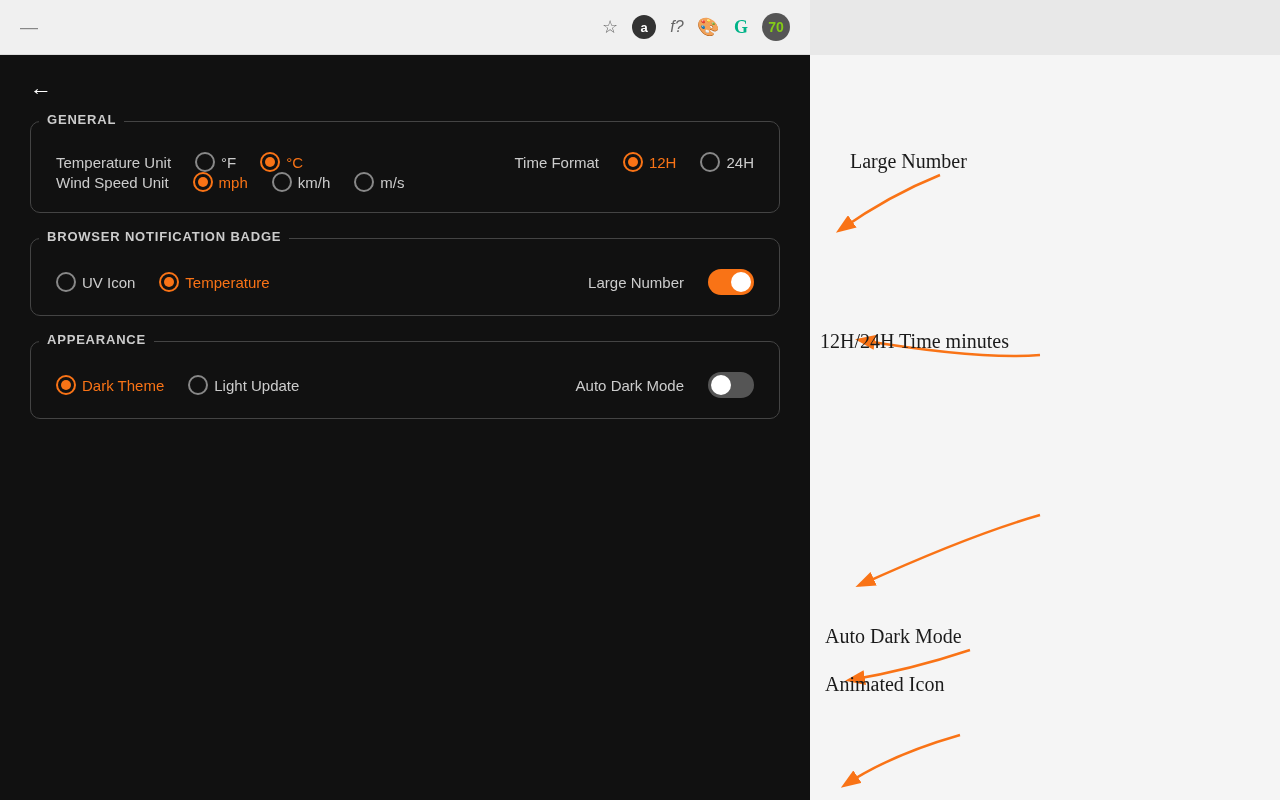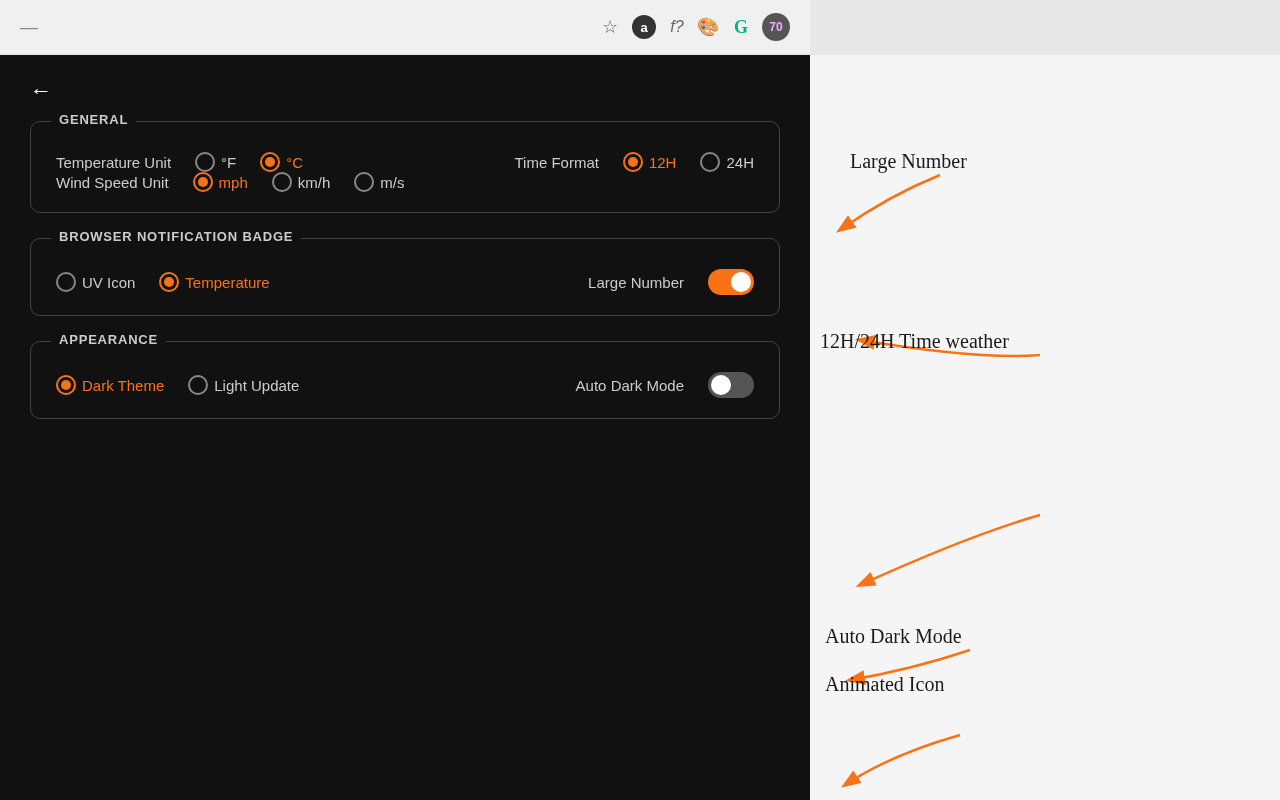--- a/index.html
+++ b/index.html
@@ -45,21 +45,21 @@
       position: relative;
     }
 
     .section-title {
       color: #ccc;
       font-size: 13px;
       font-weight: 600;
       letter-spacing: 0.8px;
       position: absolute;
       top: -10px;
-      left: 20px;
+      left: 8px;
       background: #111;
       padding: 0 8px;
     }
 
     
     .setting-row {
       display: flex;
       align-items: center;
       gap: 24px;
       margin-top: 10px;
@@ -181,21 +181,21 @@
 <body>
 
 <div style="display:flex; width:810px; height:55px; background:#f0f0f0; align-items:center; justify-content:space-between; padding: 0 20px; border-bottom:1px solid #ddd;">
   <span style="color:#888; font-size:18px; cursor:pointer;">—</span>
   <div style="display:flex; align-items:center; gap:14px;">
     <span style="font-size:18px; color:#666;">☆</span>
     <span style="font-size:18px; color:#666; background:#333; color:white; border-radius:50%; width:24px; height:24px; display:flex; align-items:center; justify-content:center; font-size:13px; font-weight:bold;">a</span>
     <span style="font-size:16px; color:#666; font-style:italic;">f?</span>
     <span style="font-size:18px;">🎨</span>
     <span style="font-size:18px; color:#00b388; font-weight:bold; font-family:Georgia;">G</span>
-    <span style="background:#555; color:#f0abfc; border-radius:50%; width:28px; height:28px; display:flex; align-items:center; justify-content:center; font-size:12px; font-weight:bold;">70</span>
+    <span style="background:#555; color:#84cc16; border-radius:50%; width:28px; height:28px; display:flex; align-items:center; justify-content:center; font-size:14px; font-weight:bold;">70</span>
   </div>
 </div>
 
 <div class="layout">
 
   <div class="settings-panel">
     <div class="back-button">←</div>
 
     
     <div class="section-card">
@@ -306,17 +306,17 @@
       <path d="M 150 680 Q 80 700 35 730" stroke="#f97316" stroke-width="2.5" fill="none" marker-end="url(#arrowhead)"></path>
 
       <defs>
         <marker id="arrowhead" markerWidth="8" markerHeight="6" refX="6" refY="3" orient="auto">
           <polygon points="0 0, 8 3, 0 6" fill="#f97316"></polygon>
         </marker>
       </defs>
     </svg>
 
     <div class="annotation" style="top:95px; left:40px;">Large Number</div>
-    <div class="annotation" style="top:275px; left:10px;">12H/24H Time weather</div>
+    <div class="annotation" style="top:275px; left:10px;">12H/24H Time minutes</div>
     <div class="annotation" style="top:570px; left:15px;">Auto Dark Mode</div>
     <div class="annotation" style="top:618px; left:15px;text-align:right;">Animated Icon</div>
   </div>
 </div>
 
 </body></html>

